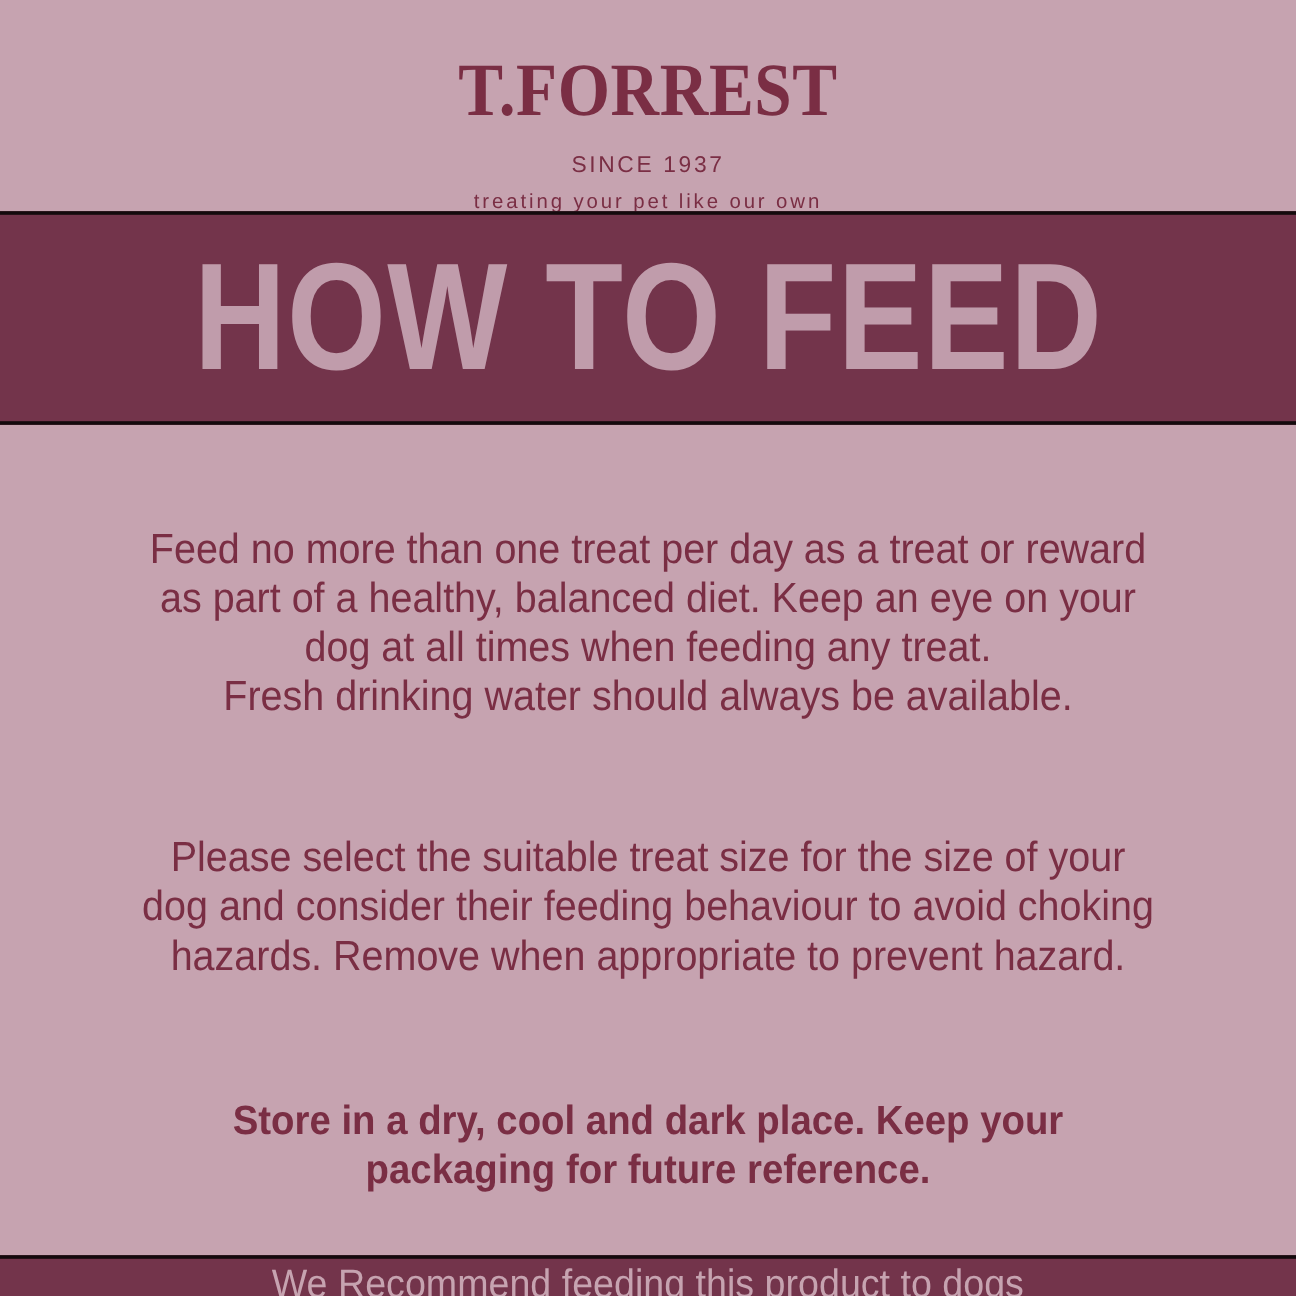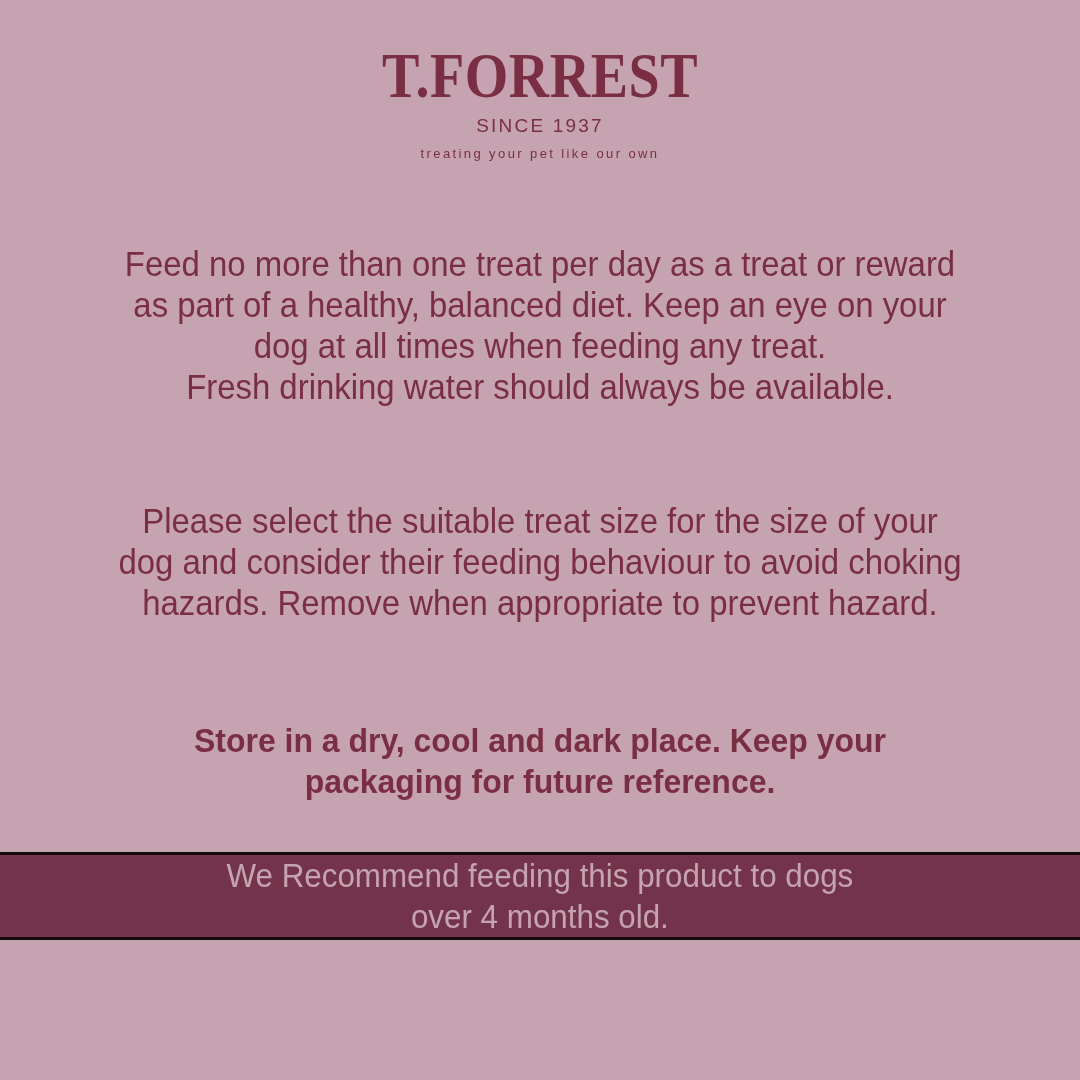--- a/index.html
+++ b/index.html
@@ -39,31 +39,31 @@
     font-weight: bold;
     font-size: 56px;
     line-height: 1;
     letter-spacing: 0.5px;
     color: #7a2e44;
     margin: 0;
     transform: scaleY(1.12);
     transform-origin: center top;
   }
   .brand-since {
-    margin-top: 16px;
+    margin-top: 28px;
     font-family: "Liberation Sans", sans-serif;
     font-size: 19px;
     letter-spacing: 2.2px;
     color: #7a2e44;
     line-height: 1;
   }
   .brand-tagline {
     margin-top: 12px;
     font-family: "Liberation Sans", sans-serif;
-    font-size: 13px;
+    font-size: 17px;
     letter-spacing: 2.4px;
     color: #7a2e44;
     line-height: 1;
   }
 
   
   .title-band {
     height: 178px;
     background: #73344b;
     border-top: 3px solid #140a0d;
@@ -154,20 +154,23 @@
 <body>
 
 <div class="page">
 
   <header class="brand-header">
     <div class="brand-name">T.FORREST</div>
     <div class="brand-since">SINCE 1937</div>
     <div class="brand-tagline">treating your pet like our own</div>
   </header>
 
+  <section class="title-band">
+    <h1 class="title-text">HOW TO FEED</h1>
+  </section>
 
   <section class="body-section">
 
     <p class="para">
       <span class="para-line">Feed no more than one treat per day as a treat or reward</span>
       <span class="para-line">as part of a healthy, balanced diet. Keep an eye on your</span>
       <span class="para-line">dog at all times when feeding any treat.</span>
       <span class="para-line">Fresh drinking water should always be available.</span>
     </p>
 

